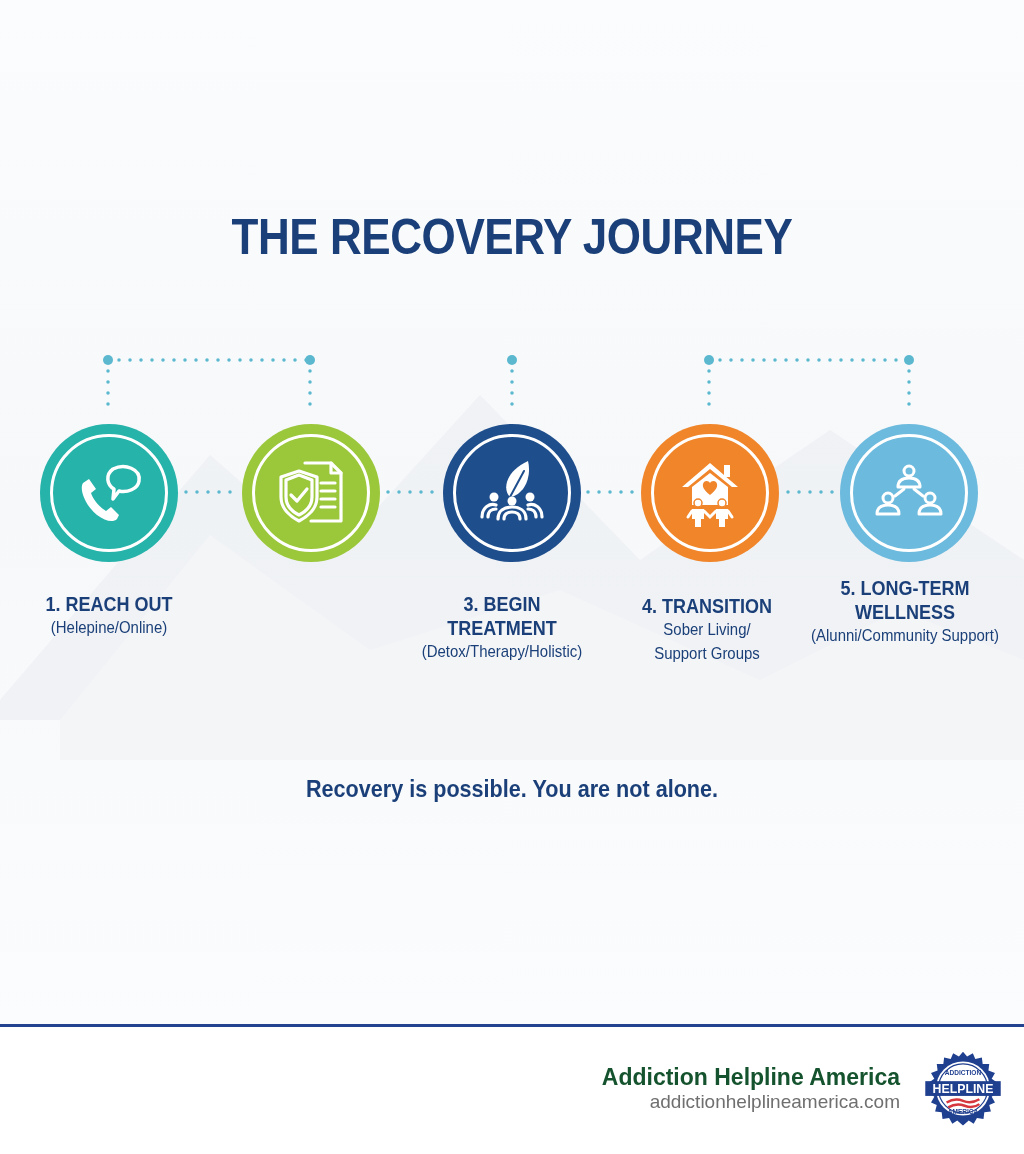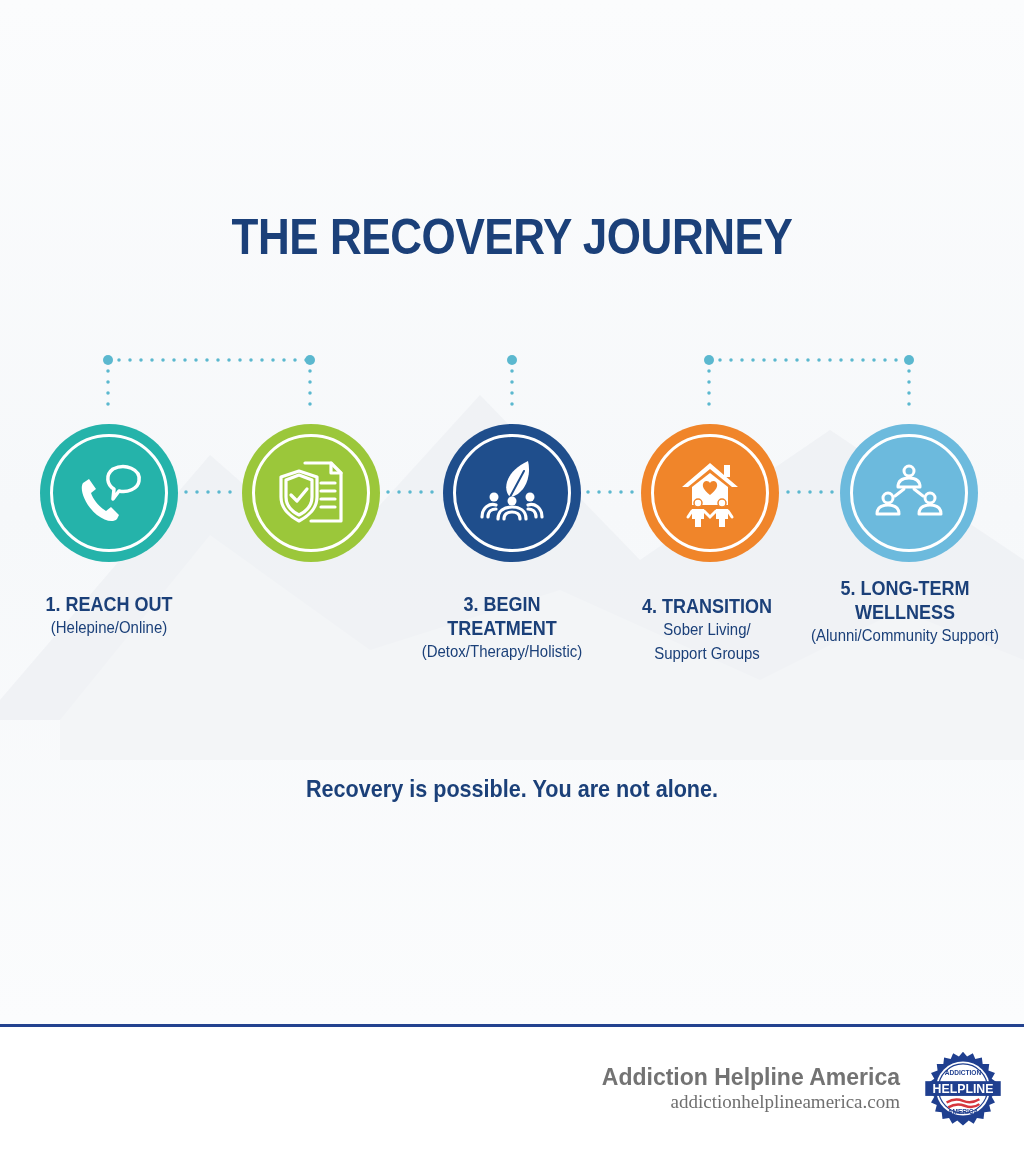--- a/index.html
+++ b/index.html
@@ -22,22 +22,22 @@
 
     .step-label { position: absolute; text-align: center; width: 220px; color: #1b4079; }
     .step-title { font-weight: 700; font-size: 20px; line-height: 24px; transform: scaleX(0.9); }
     .step-sub { font-size: 17px; line-height: 24px; color: #1b4079; transform: scaleX(0.88); }
 
     .tagline { position: absolute; left: 0; width: 1024px; top: 775px; text-align: center;
       font-weight: 700; font-size: 24px; color: #1b4079; transform: scaleX(0.9); }
 
     .footer-rule { position: absolute; left: 0; top: 1024px; width: 1024px; height: 3px; background: #23428f; }
     .footer { position: absolute; left: 0; top: 1027px; width: 1024px; height: 127px; background: #ffffff; }
-    .brand-name { position: absolute; right: 124px; top: 37px; font-weight: 700; font-size: 23px; color: #737373; white-space: nowrap; }
-    .brand-url { position: absolute; right: 124px; top: 64px; font-size: 19px; color: #6f6f6f; white-space: nowrap; font-family: Liberation Serif, serif; }
+    .brand-name { position: absolute; right: 124px; top: 37px; font-weight: 700; font-size: 23px; color: #14532d; white-space: nowrap; }
+    .brand-url { position: absolute; right: 124px; top: 64px; font-size: 19px; color: #6f6f6f; white-space: nowrap; }
     .badge { position: absolute; left: 922px; top: 23px; width: 82px; height: 82px; }
   </style>
 </head>
 <body>
 
 <div class="canvas">
   <svg class="bg-mountains" viewBox="0 0 1024 1025">
     <polygon points="0,700 210,455 330,560 480,395 640,560 830,430 1024,560 1024,720 0,720" fill="#eef1f4" opacity="0.9"></polygon>
     <polygon points="60,720 210,535 370,650 560,590 760,680 900,610 1024,660 1024,760 60,760" fill="#f3f5f7"></polygon>
   </svg>

